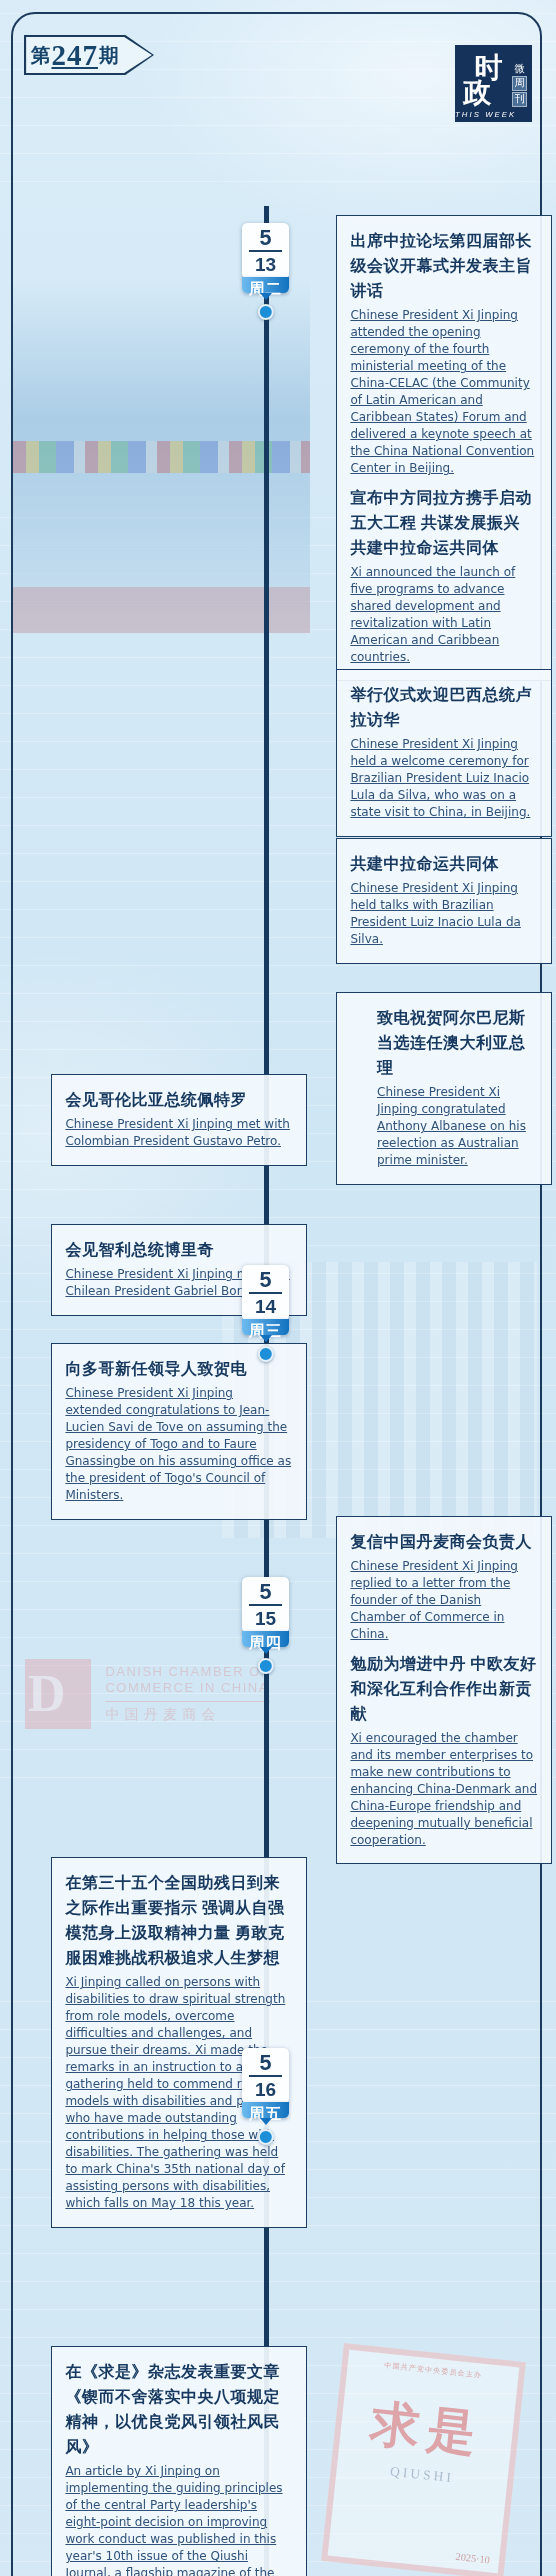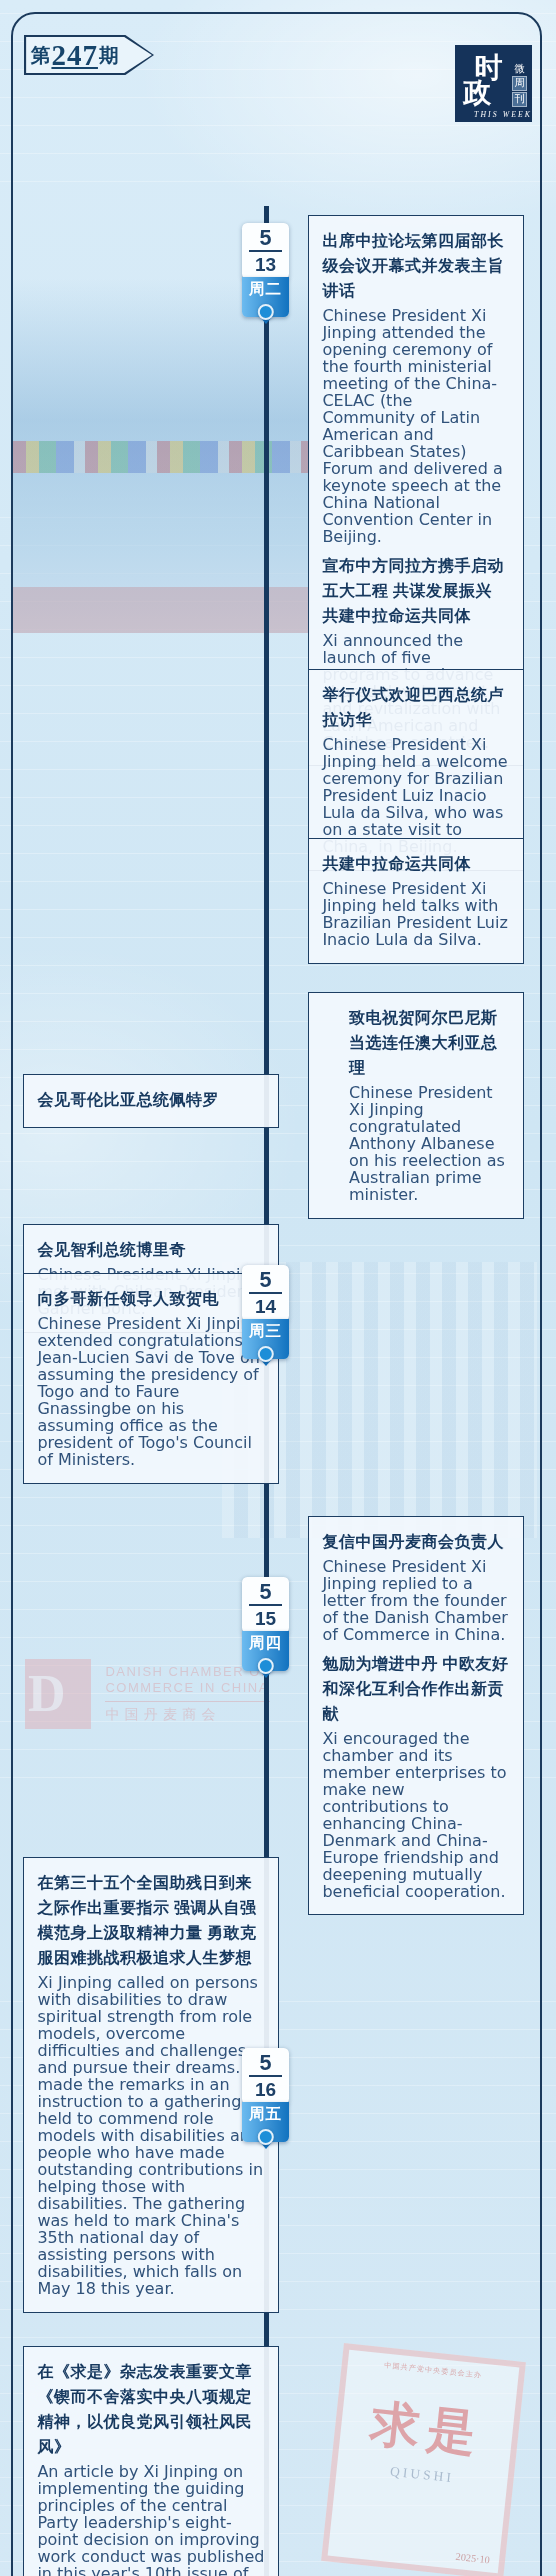--- a/index.html
+++ b/index.html
@@ -25,46 +25,46 @@
   #issue-badge .txt{position:absolute;left:0;top:0;width:78%;height:100%;display:flex;align-items:center;justify-content:center;
     font-family:"Liberation Serif","DejaVu Serif",serif;color:#17456b;font-weight:700;}
   #issue-badge .txt .zh{font-size:19.6px;}
   #issue-badge .txt .num{font-size:29px;letter-spacing:1px;margin:0 1px;text-decoration:underline;}
   
   #logo{left:455px;top:45px;width:77px;height:77px;background:#15335a;z-index:7;color:#fff;}
   #logo .shi{position:absolute;left:19.6px;top:4.1px;font-size:28px;font-weight:700;font-family:"Liberation Serif","DejaVu Serif",serif;}
   #logo .zheng{position:absolute;left:8.2px;top:29px;font-size:28px;font-weight:700;font-family:"Liberation Serif","DejaVu Serif",serif;}
   #logo .col{position:absolute;right:5.2px;top:17.5px;width:14.4px;text-align:center;font-size:10.3px;line-height:12.4px;}
   #logo .col .boxed{display:block;background:rgba(120,160,200,.55);margin-top:1.5px;border:0.5px solid rgba(255,255,255,.5);}
-  #logo .week{position:absolute;left:0;bottom:3.1px;width:100%;text-align:right;font-size:7.7px;letter-spacing:2.1px;font-style:italic;font-family:Liberation Serif, serif;}
+  #logo .week{position:absolute;left:0;bottom:3.1px;width:100%;text-align:left;font-size:7.7px;letter-spacing:2.1px;font-style:italic;}
   
   #timeline{left:264px;top:206px;width:4.6px;height:3338px;background:#16395f;z-index:3;}
   #timeline:after{content:"";position:absolute;left:-5.7px;top:100%;border-left:7.7px solid transparent;border-right:7.7px solid transparent;border-top:13.4px solid #16395f;}
   
   .date-badge{left:242px;width:47px;z-index:6;}
   .db-box{background:#fcfeff;border-radius:5.2px;box-shadow:0 1.5px 4.6px rgba(23,57,95,.35);padding:3.1px 0 2.1px;}
   .db-month{font-size:21.6px;line-height:23px;font-weight:700;color:#1d4066;text-align:center;}
   .db-line{width:33px;height:2.1px;background:#1d4066;margin:1px auto;}
   .db-day{font-size:19px;line-height:24px;font-weight:700;color:#1d4066;text-align:center;}
-  .db-ribbon{position:relative;height:40px;margin-top:-2.1px;background:linear-gradient(90deg,#6cbbf0,#1272bf);border-radius:0 0 5.2px 5.2px;
+  .db-ribbon{position:relative;height:16px;margin-top:-2.1px;background:linear-gradient(90deg,#6cbbf0,#1272bf);border-radius:0 0 5.2px 5.2px;
     color:#fff;font-size:15.5px;line-height:24px;font-weight:700;text-align:center;letter-spacing:1px;box-shadow:0 1.5px 3.6px rgba(23,57,95,.3);}
   .db-ribbon:after{content:"";position:absolute;left:50%;top:100%;transform:translateX(-50%);
     border-left:6.7px solid transparent;border-right:6.7px solid transparent;border-top:7.7px solid #1272bf;}
   .db-node{position:absolute;left:50%;top:81px;transform:translateX(-50%);width:12.4px;height:12.4px;border-radius:50%;
     background:#1d8ed8;border:2.6px solid #e3f0fa;box-shadow:0 1px 3.1px rgba(23,57,95,.4);}
   
   .card{position:absolute;background:rgba(242,248,253,.93);border:1.5px solid #1c3e63;box-sizing:border-box;
-    padding:12.4px 13.4px 14.4px;z-index:5;}
+    padding:12.4px 13.4px 14.4px;z-index:5;margin-left:28px;}
   .card.right{left:308px;width:216px;}
   .card.left{left:23px;width:256px;}
   .card .cn{font-family:"Liberation Serif","DejaVu Serif",serif;font-size:16px;line-height:25px;color:#17395f;font-weight:700;letter-spacing:0.5px;}
-  .card .en{font-family:"DejaVu Sans","Liberation Sans",sans-serif;font-size:16px;line-height:17px;color:#30527a;margin-top:4.1px;}
+  .card .en{font-family:"DejaVu Sans","Liberation Sans",sans-serif;font-size:12px;line-height:17px;color:#30527a;margin-top:4.1px;text-decoration:underline;}
   .card .en + .cn{margin-top:7.2px;}
   .c1{top:215px;}  .c2{top:669px;} .c3{top:838px;} .c4{top:992px;padding-left:40px;}
-  .c5{top:1074px;} .c6{top:1224px;} .c7{top:1273px;} .c8{top:1516px;}
+  .c5{top:1074px;} .c6{top:1224px;} .c7{top:1343px;} .c8{top:1516px;}
   .c9{top:1857px;} .c10{top:2346px;}
   
   .photo{z-index:1;}
   #photo-celac{left:13.4px;top:278px;width:297px;height:355px;
     background:linear-gradient(180deg,rgba(140,185,220,0) 0%,rgba(120,170,210,.45) 40%,rgba(170,205,230,.6) 75%,rgba(200,220,238,.7) 100%);}
   #photo-celac .flags{position:absolute;left:0;top:46%;width:100%;height:32px;opacity:.3;
     background:repeating-linear-gradient(90deg,#c03a3a 0 13.4px,#e9b40e 13.4px 26px,#2e9a57 26px 43px,#3a5fc0 43px 61px,#d8d8d8 61px 72px);}
   #photo-celac .stage{position:absolute;left:0;bottom:0;width:100%;height:46px;background:rgba(190,80,80,.22);}
   #photo-building{left:222px;top:1262px;width:315px;height:276px;opacity:.3;
     background:repeating-linear-gradient(90deg,rgba(255,255,255,.7) 0 12.4px,rgba(185,208,228,.7) 12.4px 26px);}
@@ -186,20 +186,21 @@
 <div class="card right c3">
   <div class="cn">共建中拉命运共同体</div>
   <div class="en">Chinese President Xi Jinping held talks with Brazilian President Luiz Inacio Lula da Silva.</div>
 </div>
 <div class="card right c4">
   <div class="cn">致电祝贺阿尔巴尼斯当选连任澳大利亚总理</div>
   <div class="en">Chinese President Xi Jinping congratulated Anthony Albanese on his reelection as Australian prime minister.</div>
 </div>
 <div class="card left c5">
   <div class="cn">会见哥伦比亚总统佩特罗</div>
+  <div class="en">Chinese President Xi Jinping met with Colombian President Gustavo Petro.</div>
 </div>
 <div class="card left c6">
   <div class="cn">会见智利总统博里奇</div>
   <div class="en">Chinese President Xi Jinping met with Chilean President Gabriel Boric.</div>
 </div>
 <div class="card left c7">
   <div class="cn">向多哥新任领导人致贺电</div>
   <div class="en">Chinese President Xi Jinping extended congratulations to Jean-Lucien Savi de Tove on assuming the presidency of Togo and to Faure Gnassingbe on his assuming office as the president of Togo's Council of Ministers.</div>
 </div>
 <div class="card right c8">

